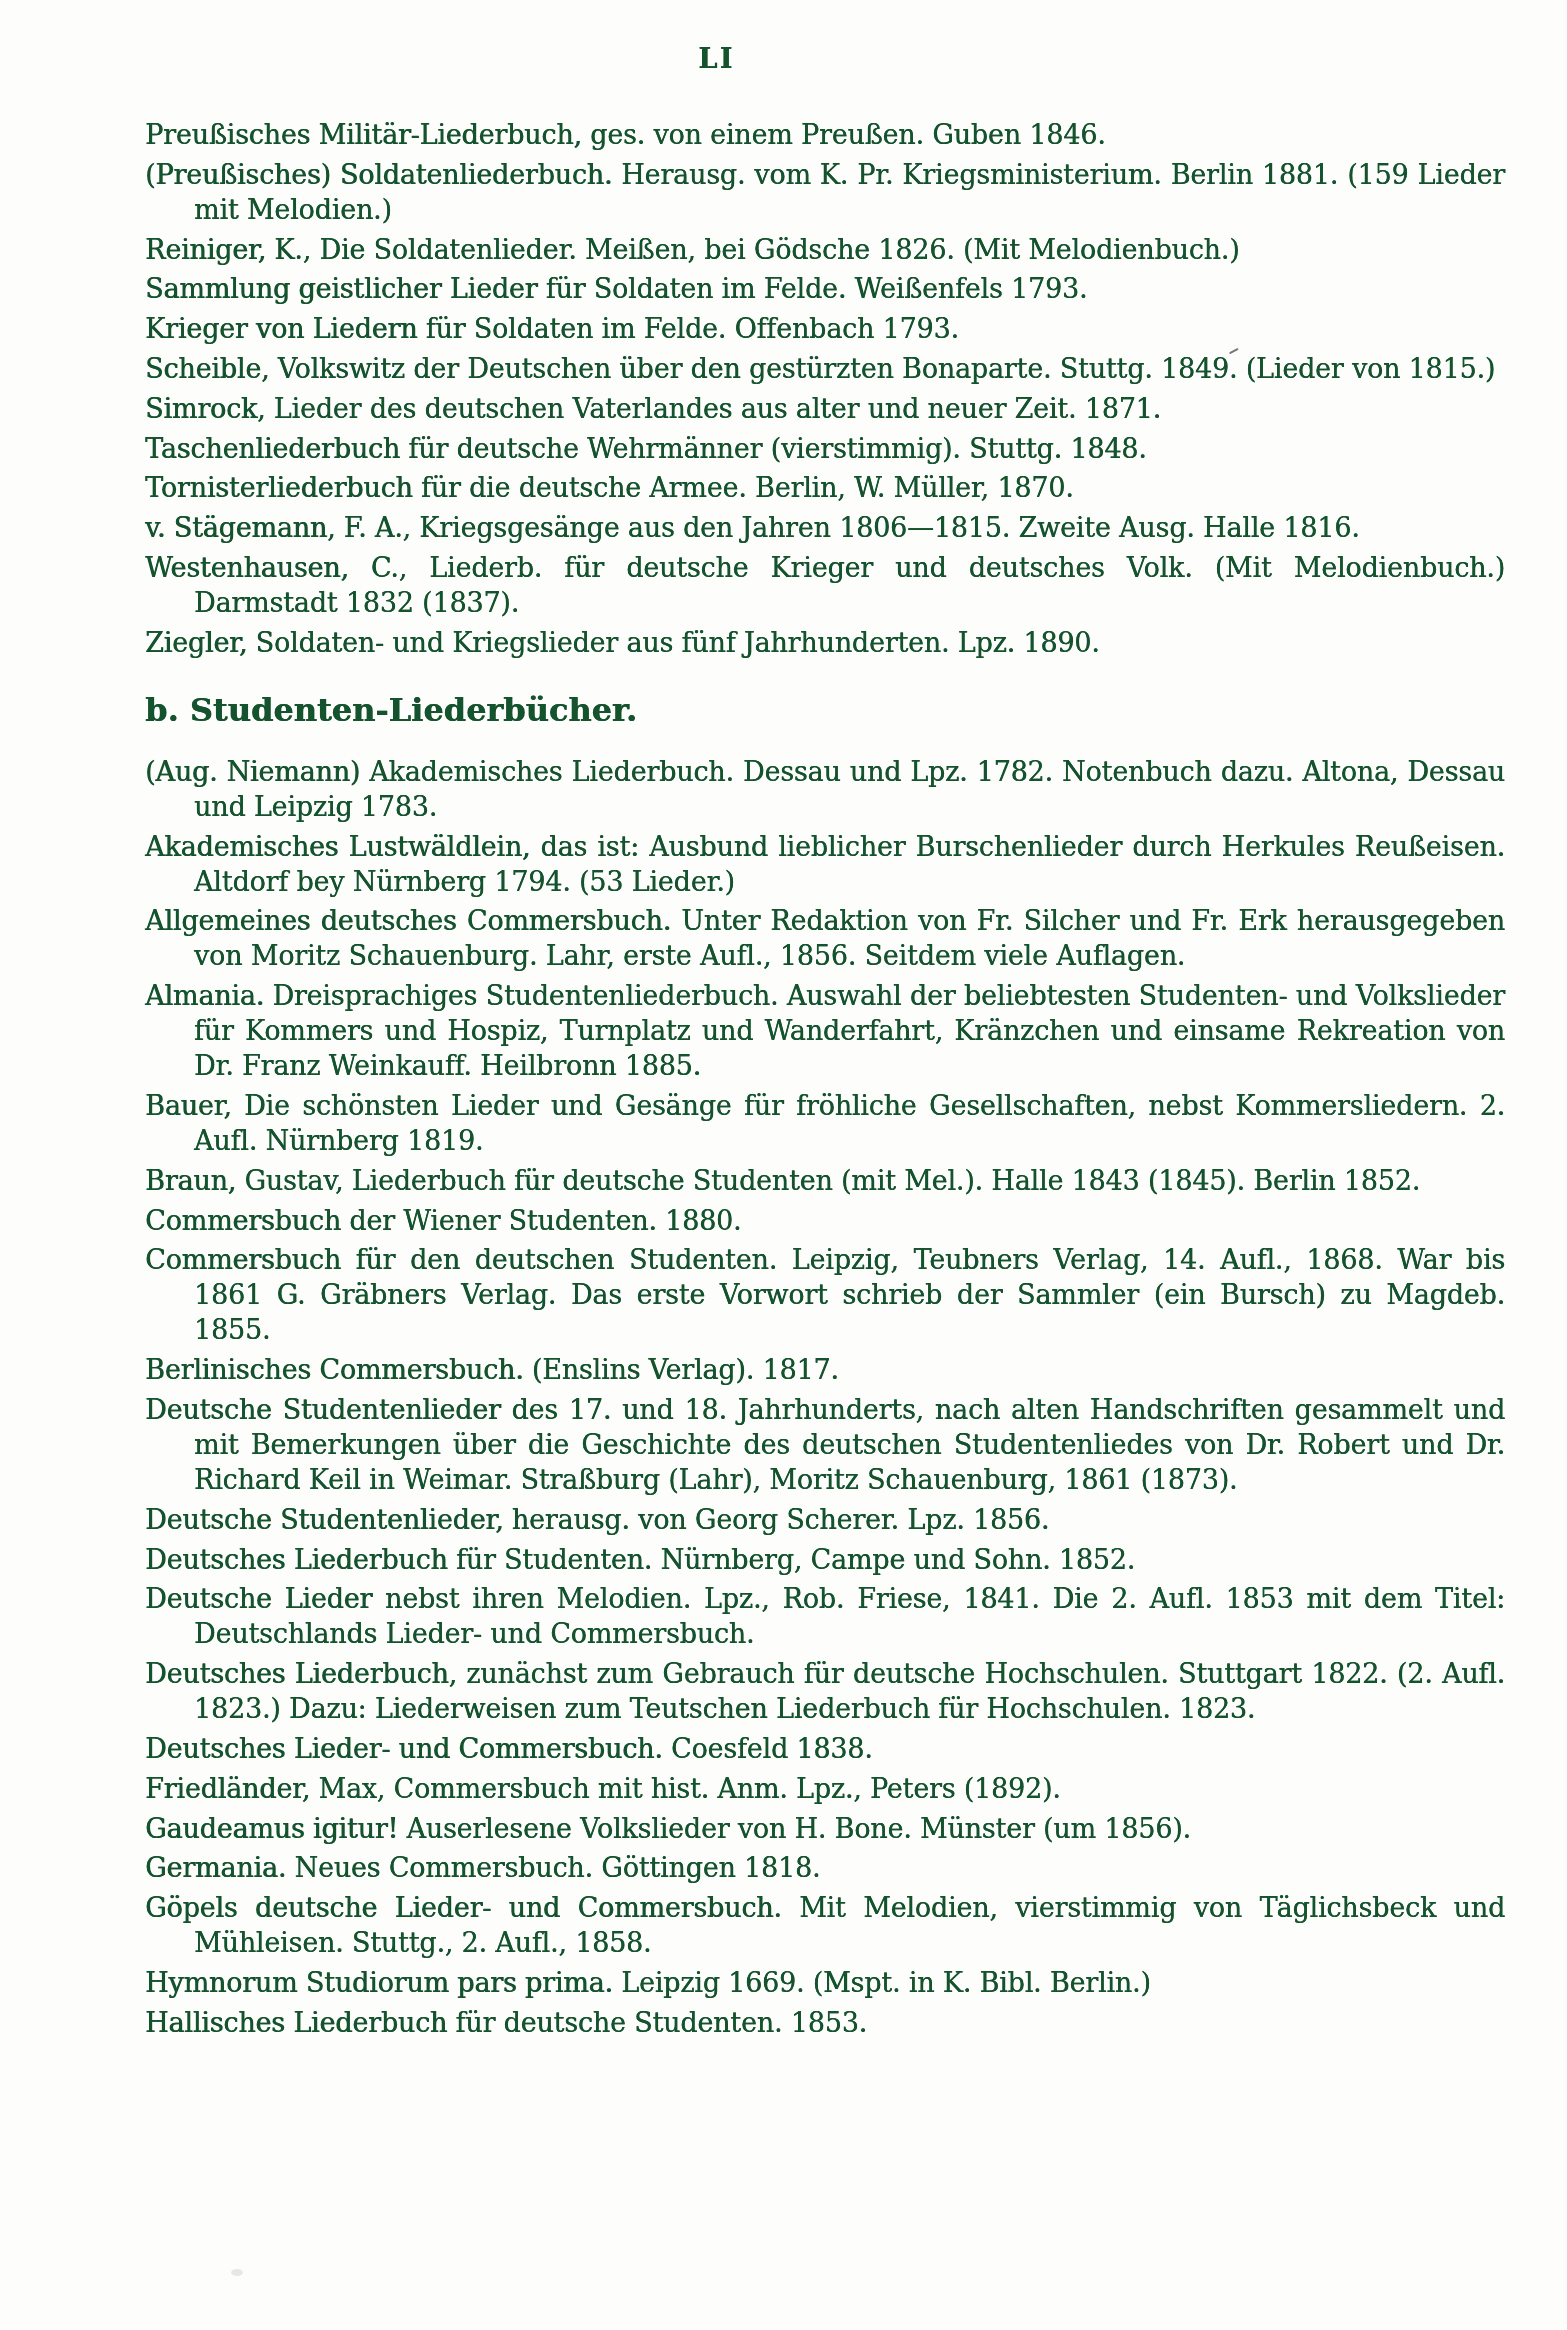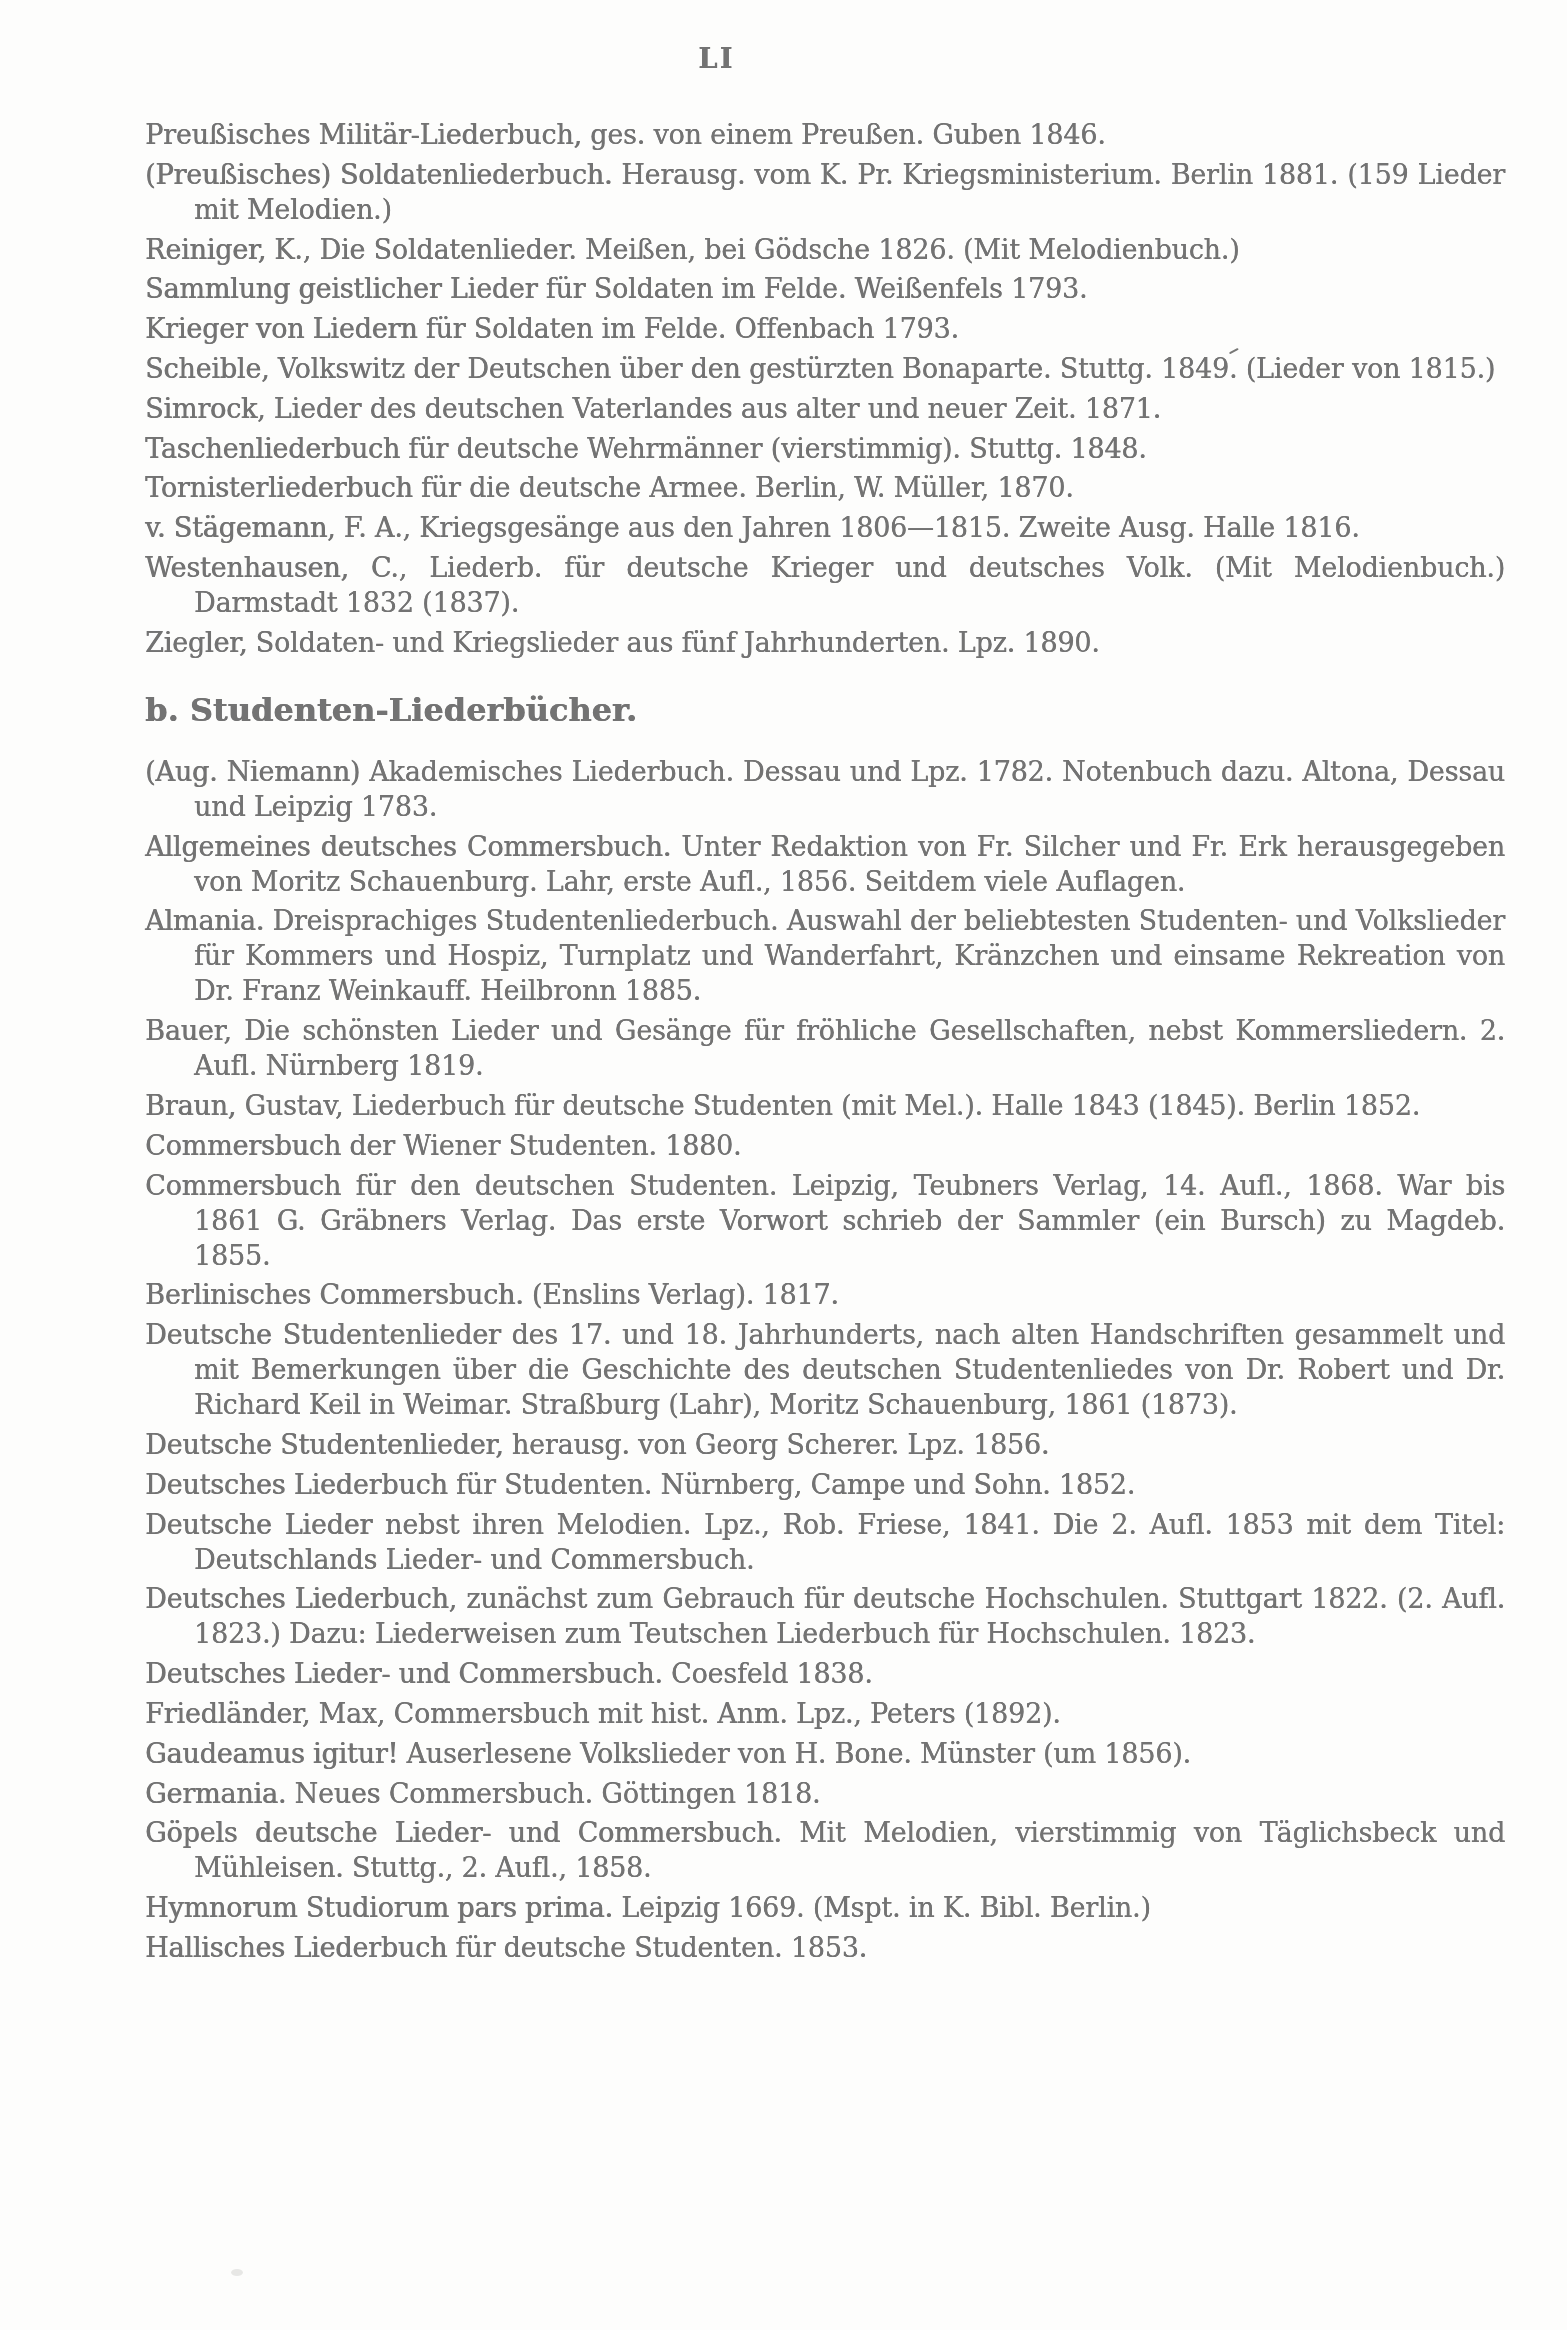--- a/index.html
+++ b/index.html
@@ -7,21 +7,21 @@
     margin: 0;
     padding: 0;
     background: #e9e9e7;
   }
   .page {
     position: relative;
     width: 1568px;
     height: 2330px;
     margin: 0 auto;
     background: #fdfdfc;
-    color: #737373;
+    color: #14532d;
     font-family: "DejaVu Serif", "Liberation Serif", serif;
     overflow: hidden;
   }
   
   .folio {
     position: absolute;
     top: 43px;
     left: 0;
     width: 1433px;
     text-align: center;
@@ -98,20 +98,21 @@
         <p class="entry"><b class="lead">Simrock,</b> <span class="body">Lieder des deutschen Vaterlandes aus alter und neuer Zeit. 1871.</span></p>
         <p class="entry"><b class="lead">Taschenliederbuch</b> <span class="body">für deutsche Wehrmänner (vierstimmig). Stuttg. 1848.</span></p>
         <p class="entry"><b class="lead">Tornisterliederbuch</b> <span class="body">für die deutsche Armee. Berlin, W. Müller, 1870.</span></p>
         <p class="entry"><b class="lead">v. Stägemann,</b> <span class="body">F. A., Kriegsgesänge aus den Jahren 1806—1815. Zweite Ausg. Halle 1816.</span></p>
         <p class="entry"><b class="lead">Westenhausen,</b> <span class="body">C., Liederb. für deutsche Krieger und deutsches Volk. (Mit Melodienbuch.) Darmstadt 1832 (1837).</span></p>
         <p class="entry"><b class="lead">Ziegler,</b> <span class="body">Soldaten- und Kriegslieder aus fünf Jahrhunderten. Lpz. 1890.</span></p>
       </section>
       <section class="biblio-section">
         <h2 class="section-heading">b. Studenten-Liederbücher.</h2>
         <p class="entry"><b class="lead">(Aug. Niemann)</b> <span class="body">Akademisches Liederbuch. Dessau und Lpz. 1782. Notenbuch dazu. Altona, Dessau und Leipzig 1783.</span></p>
+        <p class="entry"><b class="lead">Akademisches Lustwäldlein,</b> <span class="body">das ist: Ausbund lieblicher Burschenlieder durch Herkules Reußeisen. Altdorf bey Nürnberg 1794. (53 Lieder.)</span></p>
         <p class="entry"><b class="lead">Allgemeines deutsches Commersbuch.</b> <span class="body">Unter Redaktion von Fr. Silcher und Fr. Erk herausgegeben von Moritz Schauenburg. Lahr, erste Aufl., 1856. Seitdem viele Auflagen.</span></p>
         <p class="entry"><b class="lead">Almania.</b> <span class="body">Dreisprachiges Studentenliederbuch. Auswahl der beliebtesten Studenten- und Volkslieder für Kommers und Hospiz, Turnplatz und Wanderfahrt, Kränzchen und einsame Rekreation von Dr. Franz Weinkauff. Heilbronn 1885.</span></p>
         <p class="entry"><b class="lead">Bauer,</b> <span class="body">Die schönsten Lieder und Gesänge für fröhliche Gesellschaften, nebst Kommersliedern. 2. Aufl. Nürnberg 1819.</span></p>
         <p class="entry"><b class="lead">Braun,</b> <span class="body">Gustav, Liederbuch für deutsche Studenten (mit Mel.). Halle 1843 (1845). Berlin 1852.</span></p>
         <p class="entry"><b class="lead">Commersbuch</b> <span class="body">der Wiener Studenten. 1880.</span></p>
         <p class="entry"><b class="lead">Commersbuch</b> <span class="body">für den deutschen Studenten. Leipzig, Teubners Verlag, 14. Aufl., 1868. War bis 1861 G. Gräbners Verlag. Das erste Vorwort schrieb der Sammler (ein Bursch) zu Magdeb. 1855.</span></p>
         <p class="entry"><b class="lead">Berlinisches Commersbuch.</b> <span class="body">(Enslins Verlag). 1817.</span></p>
         <p class="entry"><b class="lead">Deutsche Studentenlieder</b> <span class="body">des 17. und 18. Jahrhunderts, nach alten Handschriften gesammelt und mit Bemerkungen über die Geschichte des deutschen Studentenliedes von Dr. Robert und Dr. Richard Keil in Weimar. Straßburg (Lahr), Moritz Schauenburg, 1861 (1873).</span></p>
         <p class="entry"><b class="lead">Deutsche Studentenlieder,</b> <span class="body">herausg. von Georg Scherer. Lpz. 1856.</span></p>
         <p class="entry"><b class="lead">Deutsches Liederbuch</b> <span class="body">für Studenten. Nürnberg, Campe und Sohn. 1852.</span></p>

